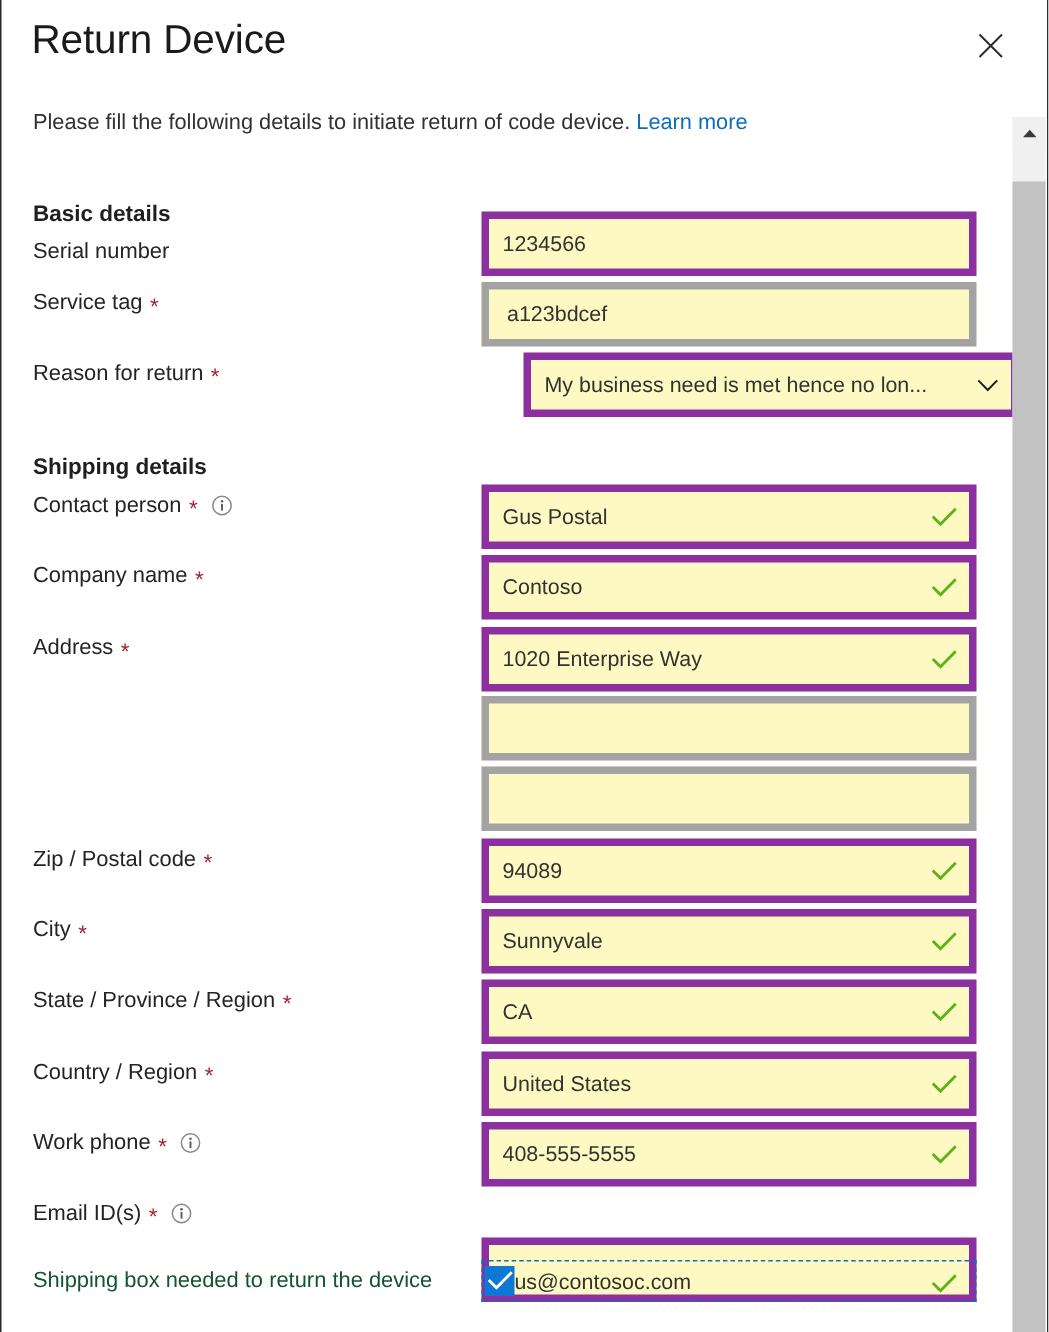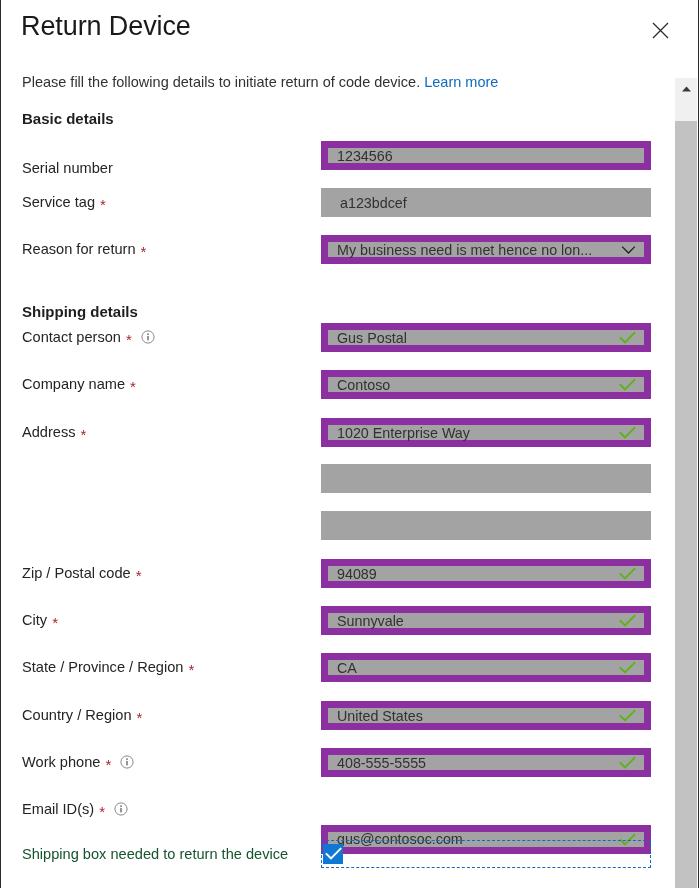--- a/index.html
+++ b/index.html
@@ -104,24 +104,24 @@
     display: inline-flex;
     align-items: center;
     cursor: pointer;
   }
   .info-icon svg { display: block; }
 
   .field {
     position: absolute;
     left: 320px;
     width: 330px;
-    height: 29px;
+    height: 43px;
     box-sizing: border-box;
-    background: #a3a3a3;
-    border: 7px solid #a3a3a3;
+    background: #fef9c3;
+    border: 5px solid #a3a3a3;
     display: flex;
     align-items: center;
     padding: 0 8px 0 9px;
   }
   .field.accent { border-color: #8b2fa1; }
   .field-text {
     font-size: 14.3px;
     color: #323130;
     flex: 1;
     white-space: nowrap;
@@ -223,40 +223,40 @@
       </span>
     </button>
   </div>
 
   <div class="intro">
     <span>Please fill the following details to initiate return of code device.</span>
     <a class="link" href="#">Learn more</a>
   </div>
 
   <div id="form-body">
-      <div class="section-head" style="top: 110px;">Basic details</div>
+      <div class="section-head" style="top: 134px;">Basic details</div>
       <div class="section-head" style="top: 303px;">Shipping details</div>
       <div class="row-label" style="top: 158px;">
         <span>Serial number</span>
       </div>
       <div class="field accent" style="top: 141px;">
         <span class="field-text">1234566</span>
       </div>
       <div class="row-label" style="top: 192px;">
         <span>Service tag</span>
         <span class="req">*</span>
       </div>
       <div class="field" style="top: 188px; padding-left: 12px;">
         <span class="field-text">a123bdcef</span>
       </div>
       <div class="row-label" style="top: 239px;">
         <span>Reason for return</span>
         <span class="req">*</span>
       </div>
-      <div class="field accent" style="top: 235px;">
+      <div class="field accent" style="top: 235px; margin-left: 28px;">
         <span class="field-text">My business need is met hence no lon...</span>
         <span class="chevron">
           <svg width="15" height="10" viewBox="0 0 15 10">
             <path d="M1.2 1.6 L7.5 8 L13.8 1.6" stroke="#201f1e" stroke-width="1.35" fill="none"></path>
           </svg>
         </span>
       </div>
       <div class="row-label" style="top: 327px;">
         <span>Contact person</span>
         <span class="req">*</span>

